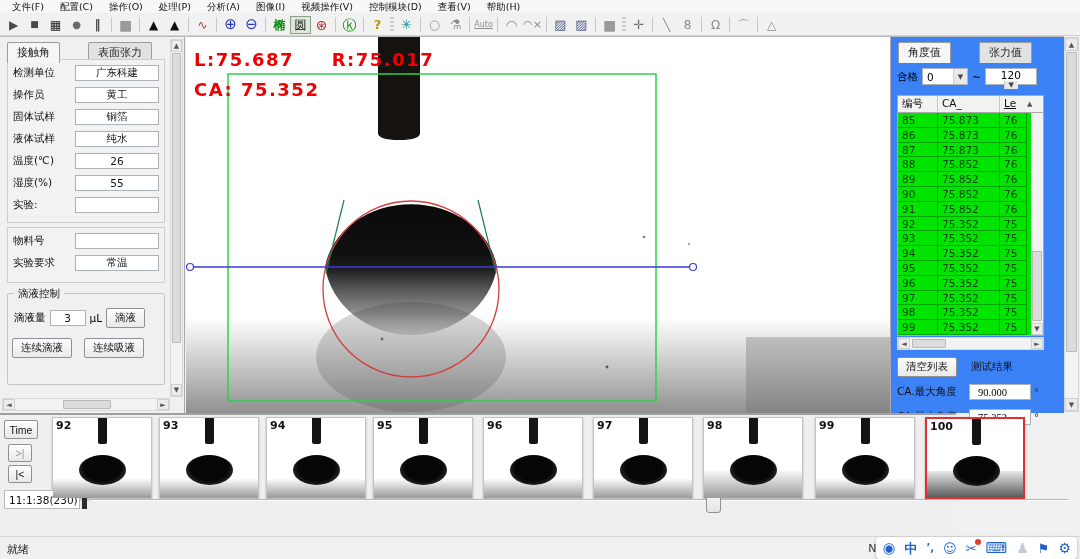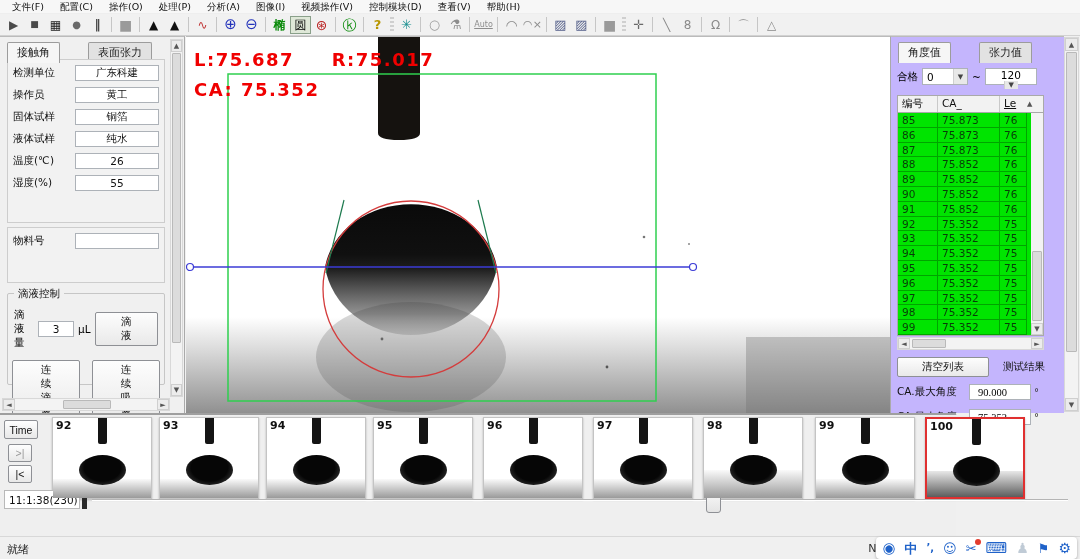--- a/index.html
+++ b/index.html
@@ -31,36 +31,36 @@
   .tab.active { background:#f6f6f6; position:relative; z-index:2; }
   .lp-box { position:absolute; left:7px; width:158px; border:1px solid #cdcdcd; background:#f2f2f2; }
   .f-row { display:flex; align-items:center; height:19px; margin:3px 5px 2px; }
   .f-label { width:62px; font-size:10.5px; color:#111; }
   .f-input { flex:1; height:16px; background:#fff; border:1px solid #adb2b8; font-size:10.5px;
     text-align:center; font-family:inherit; color:#111; min-width:0; }
   .grp { position:absolute; left:7px; width:158px; border:1px solid #c6c6c6; border-radius:2px; }
   .grp-title { position:absolute; top:-7px; left:6px; background:#f0f0f0; padding:0 4px;
     font-size:10.5px; color:#111; }
   .btn { background:linear-gradient(#fdfdfd,#e9e9e9); border:1px solid #8e9095; border-radius:2px;
-    font-size:10.5px; padding:2px 24px; color:#111; font-family:inherit; cursor:default; }
+    font-size:10.5px; padding:2px 8px; color:#111; font-family:inherit; cursor:default; }
   .sb-v { position:absolute; width:13px; background:#f3f3f3; border:1px solid #d8d8d8; }
   .sb-h { position:absolute; height:13px; background:#f3f3f3; border:1px solid #d8d8d8; }
   .sb-btn { font-size:7px; color:#555; text-align:center; line-height:11px; background:#ececec;
     border:1px solid #cfcfcf; cursor:default; }
   .sb-thumb { background:#dcdcdc; border:1px solid #b9b9b9; border-radius:1px; }
 
   
   #canvas { position:absolute; left:186px; top:36px; width:704px; height:377px; background:#fff;
     border-top:1px solid #bbb; overflow:hidden; }
   .overlay-text { position:absolute; color:#f00000; font-weight:bold; font-size:18px;
     letter-spacing:1.5px; font-family:"DejaVu Sans",sans-serif; }
 
   
   #right-panel { position:absolute; left:890px; top:36px; width:174px; height:377px;
-    background:#c4b5fd; border-top:1px solid #bbb; border-left:1px solid #aaa; }
+    background:#3b82f6; border-top:1px solid #bbb; border-left:1px solid #aaa; }
   .combo { display:inline-flex; height:17px; border:1px solid #adb2b8; background:#fff;
     align-items:center; font-size:10.5px; }
   .combo .val { padding:0 4px; flex:1; }
   .combo .dd { width:14px; height:100%; background:#e8e8e8; border-left:1px solid #cfcfcf;
     font-size:7px; color:#444; display:flex; align-items:center; justify-content:center; cursor:default; }
   #angle-table { position:absolute; left:6px; top:58px; width:147px; border:1px solid #a9a9a9;
     background:#fff; font-size:10.5px; border-collapse:collapse; }
   #angle-table .hrow { display:flex; height:17px; background:#f2f2f2; border-bottom:1px solid #a9a9a9; }
   #angle-table .hcell { padding:1px 4px; border-right:1px solid #c9c9c9; color:#111; }
   #angle-table .drow { display:flex; height:14.8px; background:#00e400; }
@@ -197,26 +197,34 @@
       <input class="f-input" value="纯水" style="">
     </div>
     <div class="f-row">
       <span class="f-label">温度(℃)</span>
       <input class="f-input" value="26" style="">
     </div>
     <div class="f-row">
       <span class="f-label">湿度(%)</span>
       <input class="f-input" value="55" style="">
     </div>
+    <div class="f-row">
+      <span class="f-label">实验:</span>
+      <input class="f-input" value="" style="">
+    </div>
   </div>
 
   <div class="lp-box" style="top:190px; height:56px;">
     <div class="f-row">
       <span class="f-label">物料号</span>
       <input class="f-input" value="" style="">
+    </div>
+    <div class="f-row">
+      <span class="f-label">实验要求</span>
+      <input class="f-input" value="常温" style="">
     </div>
   </div>
 
   <div class="grp" style="top:256px; height:92px;">
     <span class="grp-title">滴液控制</span>
     <div style="display:flex; align-items:center; margin:14px 6px 0; gap:4px;">
       <span style="font-size:10.5px;">滴液量</span>
       <input class="f-input" style="width: 36px; flex: 0 0 auto;" value="3">
       <span style="font-size:10.5px;">μL</span>
       <button class="btn">滴液</button>

